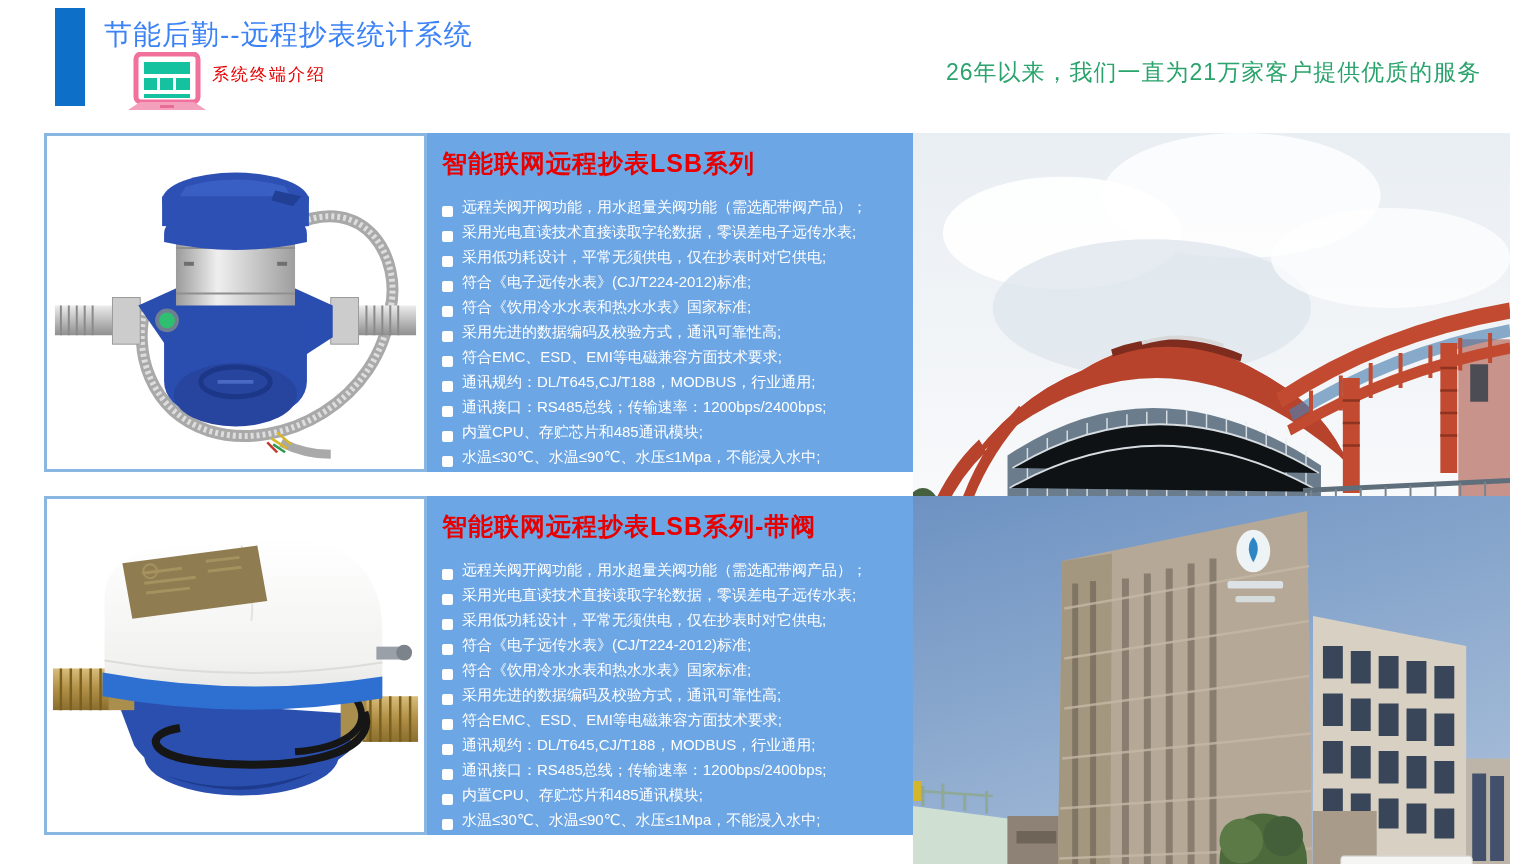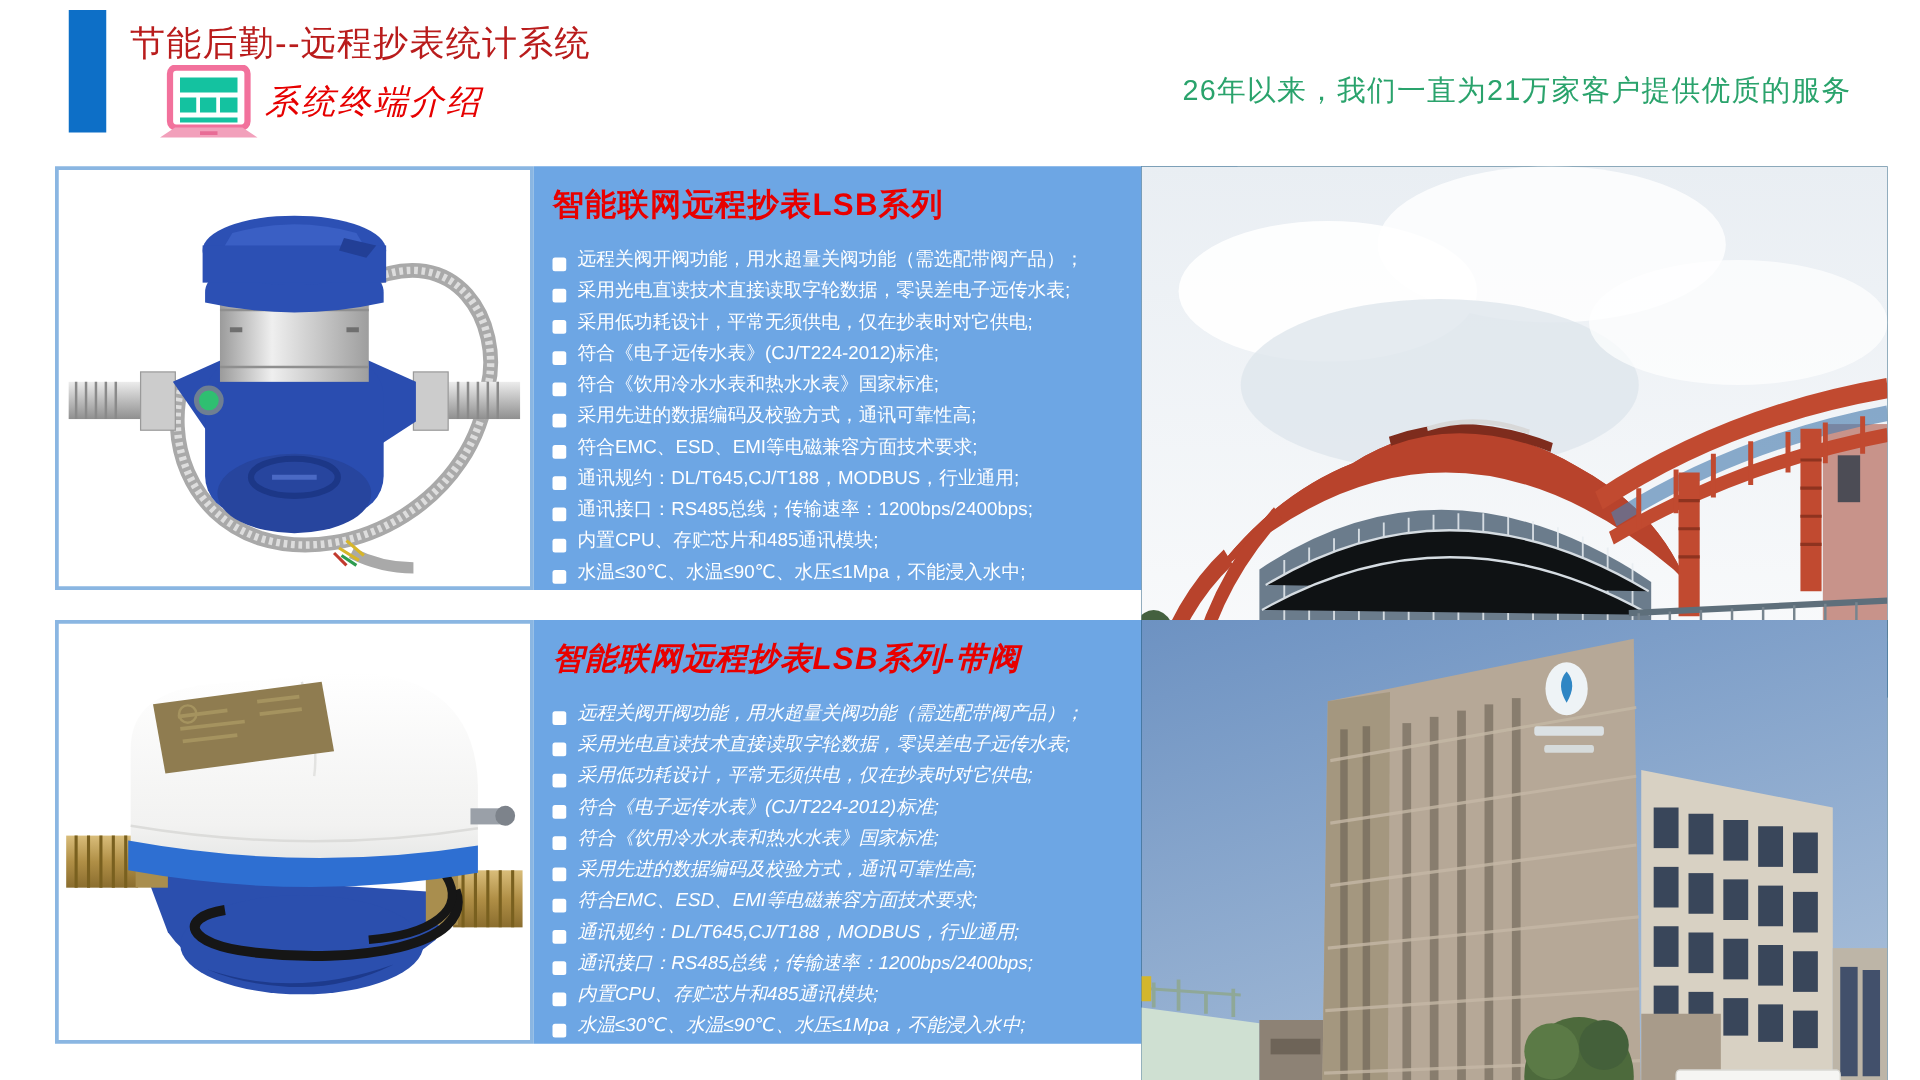--- a/index.html
+++ b/index.html
@@ -1,41 +1,41 @@
 <!DOCTYPE html>
 <html><head>
 <meta charset="utf-8">
 <style>
   html,body{margin:0;padding:0;background:#ffffff;}
   body{font-family:"Liberation Sans","DejaVu Sans",sans-serif;}
   .stage{position:relative;width:1536px;height:864px;background:#fff;overflow:hidden;}
 
   
   .accent-bar{position:absolute;left:55px;top:8px;width:30px;height:98px;background:#0d6fc7;}
-  .page-title{position:absolute;left:104px;top:16px;font-size:28px;color:#b91c1c;letter-spacing:1px;}
+  .page-title{position:absolute;left:104px;top:16px;font-size:28px;color:#3b82f6;letter-spacing:1px;}
   .laptop-wrap{position:absolute;left:126px;top:52px;width:82px;height:62px;}
-  .section-label{position:absolute;left:212px;top:63px;font-size:27px;color:#e60000;letter-spacing:2px;font-style:italic;}
+  .section-label{position:absolute;left:212px;top:63px;font-size:17px;color:#e60000;letter-spacing:2px;}
   .tagline{position:absolute;right:30px;top:57px;width:560px;font-size:23px;color:#2aa36c;letter-spacing:1px;}
 
   
   .product-box{position:absolute;left:44px;width:383px;height:339px;background:#fff;
     border:3px solid #8ab6e2;box-sizing:border-box;}
   .product-box svg{width:100%;height:100%;display:block;}
   .info-panel{position:absolute;left:427px;width:563px;height:339px;background:#6da6e4;
     box-sizing:border-box;padding:12px 10px 20px 15px;overflow:hidden;}
   .panel-title{font-size:25px;font-weight:bold;color:#e80000;margin:2px 0 12px 0;letter-spacing:1px;}
   .feature{display:flex;align-items:flex-end;height:25px;}
   .feature .sq{flex:0 0 auto;width:11px;height:11px;background:#ffffff;border-radius:2px;margin-right:9px;}
   .feature .bt{font-size:15px;color:#ffffff;white-space:nowrap;}
   .photo-card{position:absolute;left:913px;width:597px;height:425px;overflow:hidden;background:#0c4a6e;}
   .photo-card svg{position:absolute;left:0;top:0;width:100%;height:100%;display:block;}
   .caption{position:absolute;left:0;bottom:0;width:100%;height:45px;background:#5fa1e8;
     color:#fff;font-weight:bold;font-size:26px;line-height:45px;text-align:center;letter-spacing:2px;}
   .row1{top:133px;}
-  .row2{top:496px;font-style:italic;}
+  .row2{top:496px;}
 </style>
 </head>
 <body>
 
 <div class="stage">
 
   <div class="accent-bar"></div>
   <div class="page-title">节能后勤--远程抄表统计系统</div>
 
   <div class="laptop-wrap">

